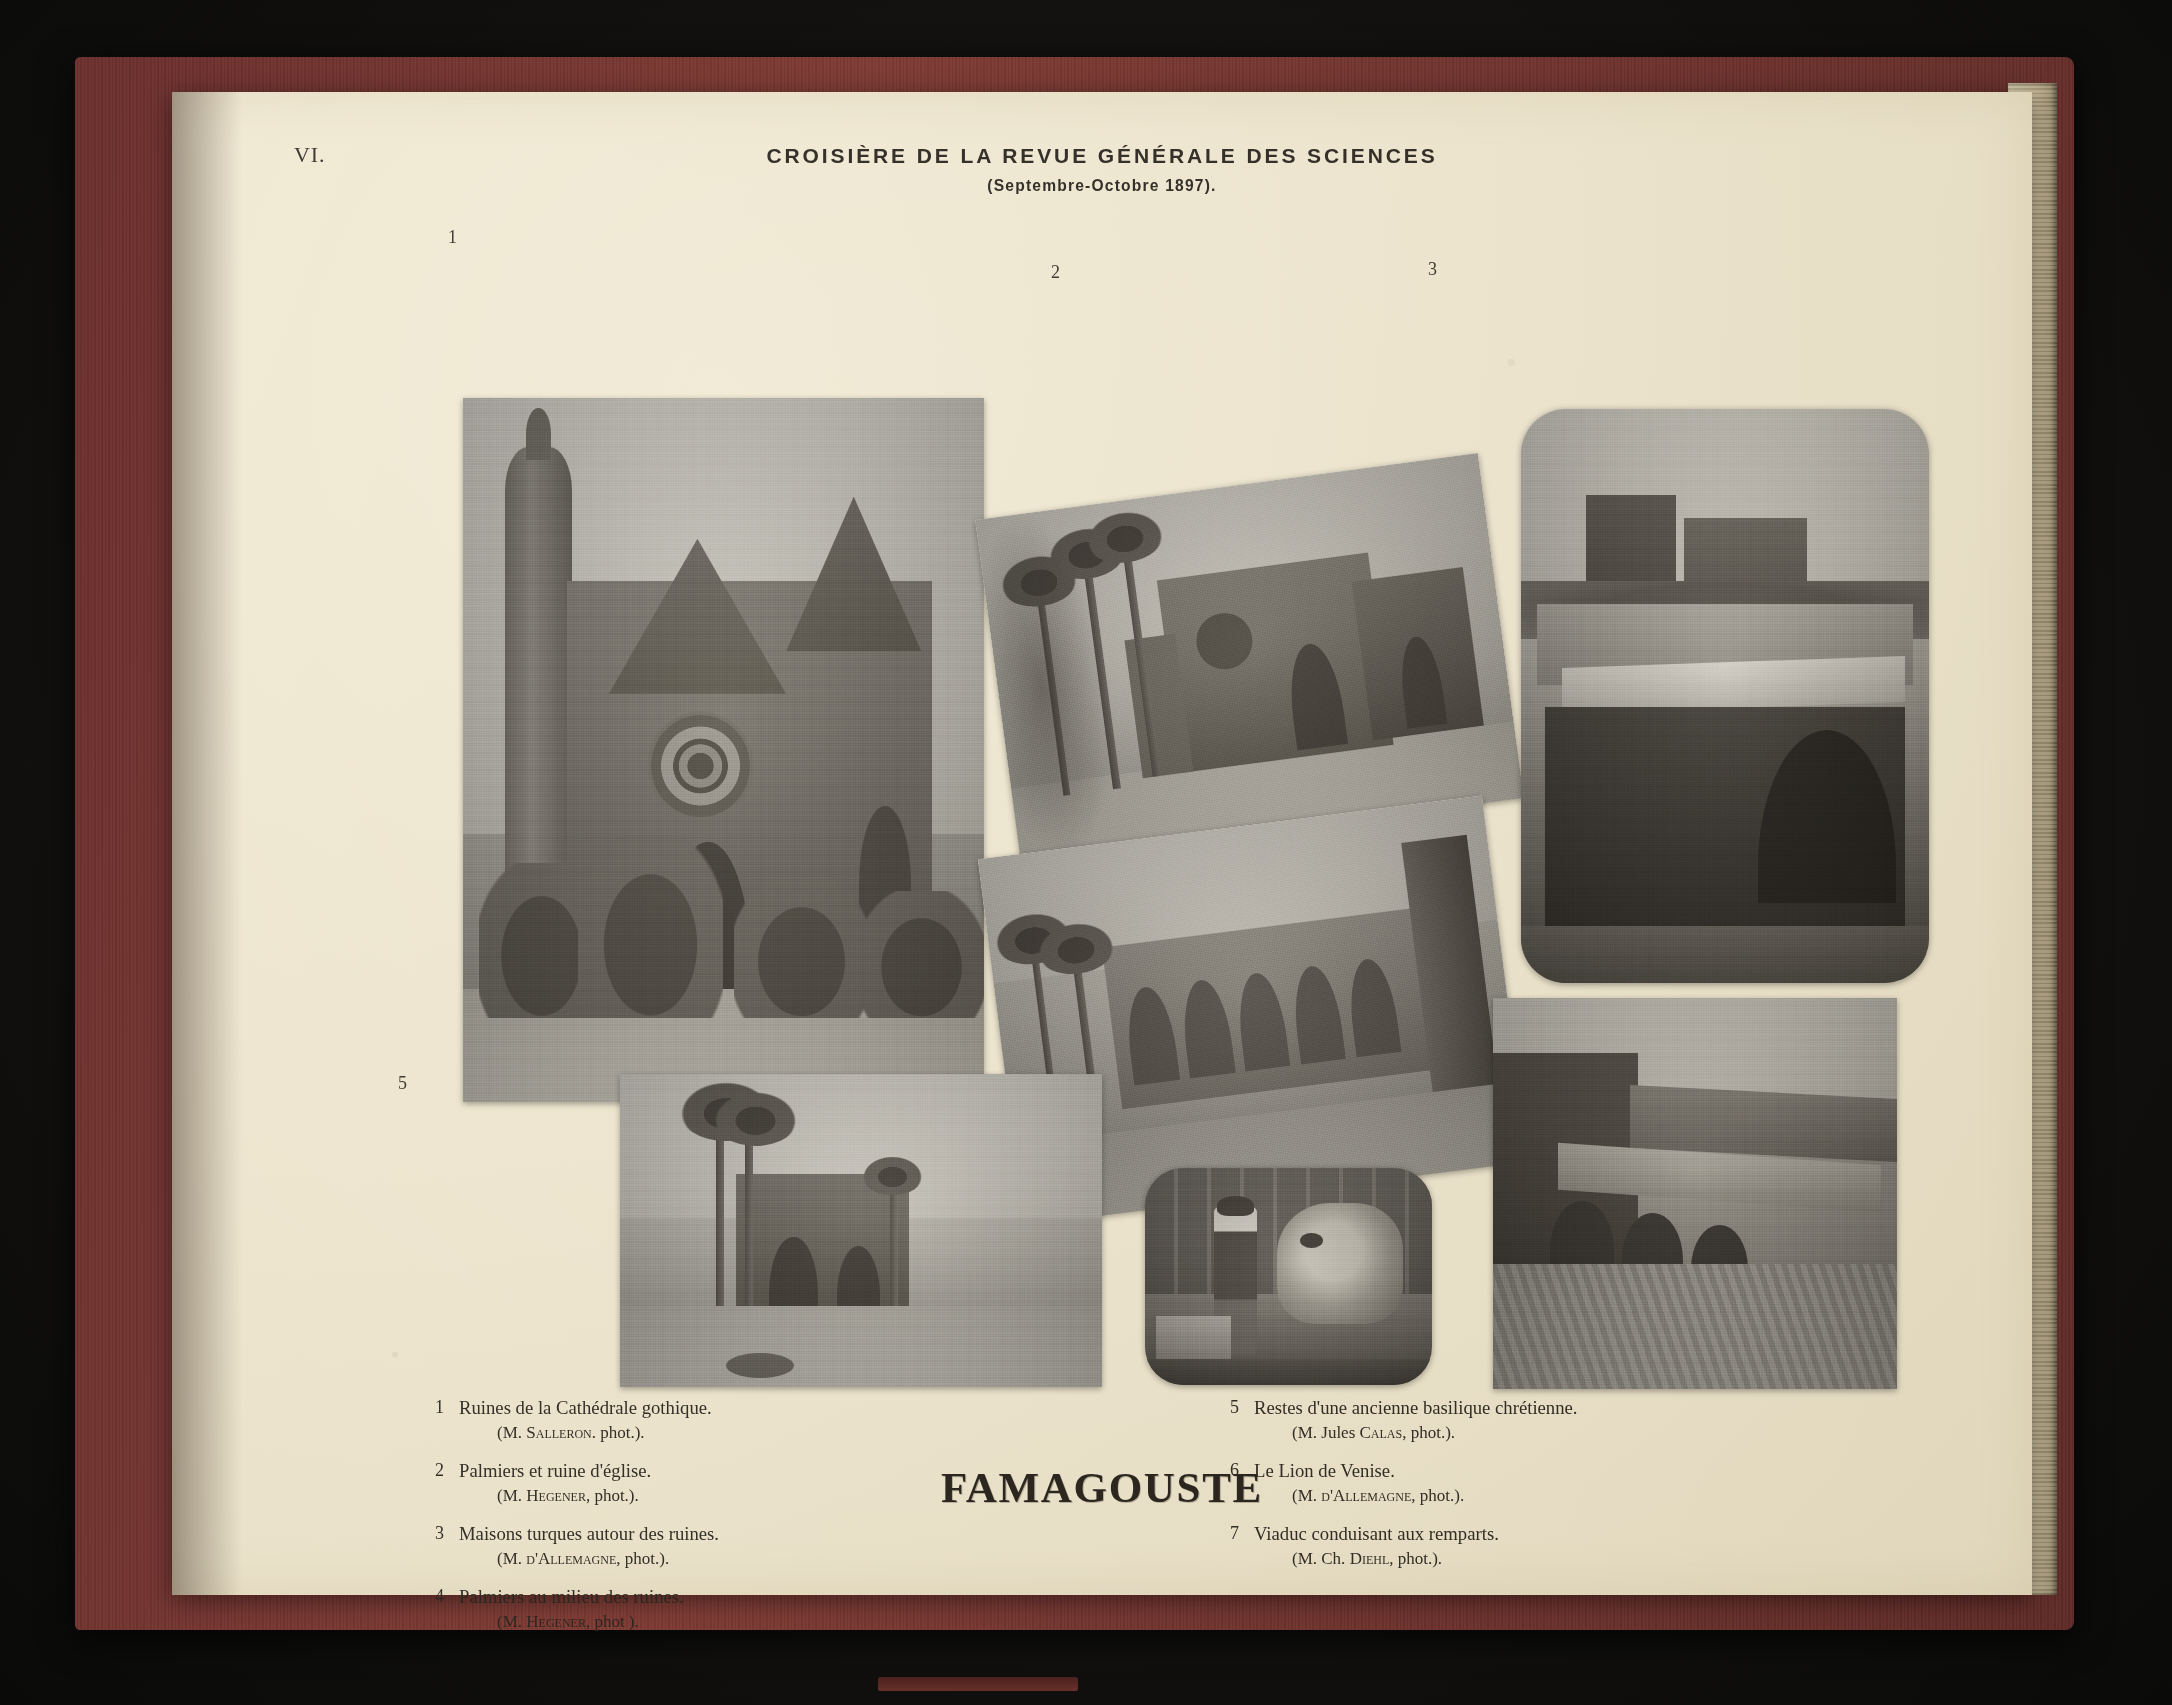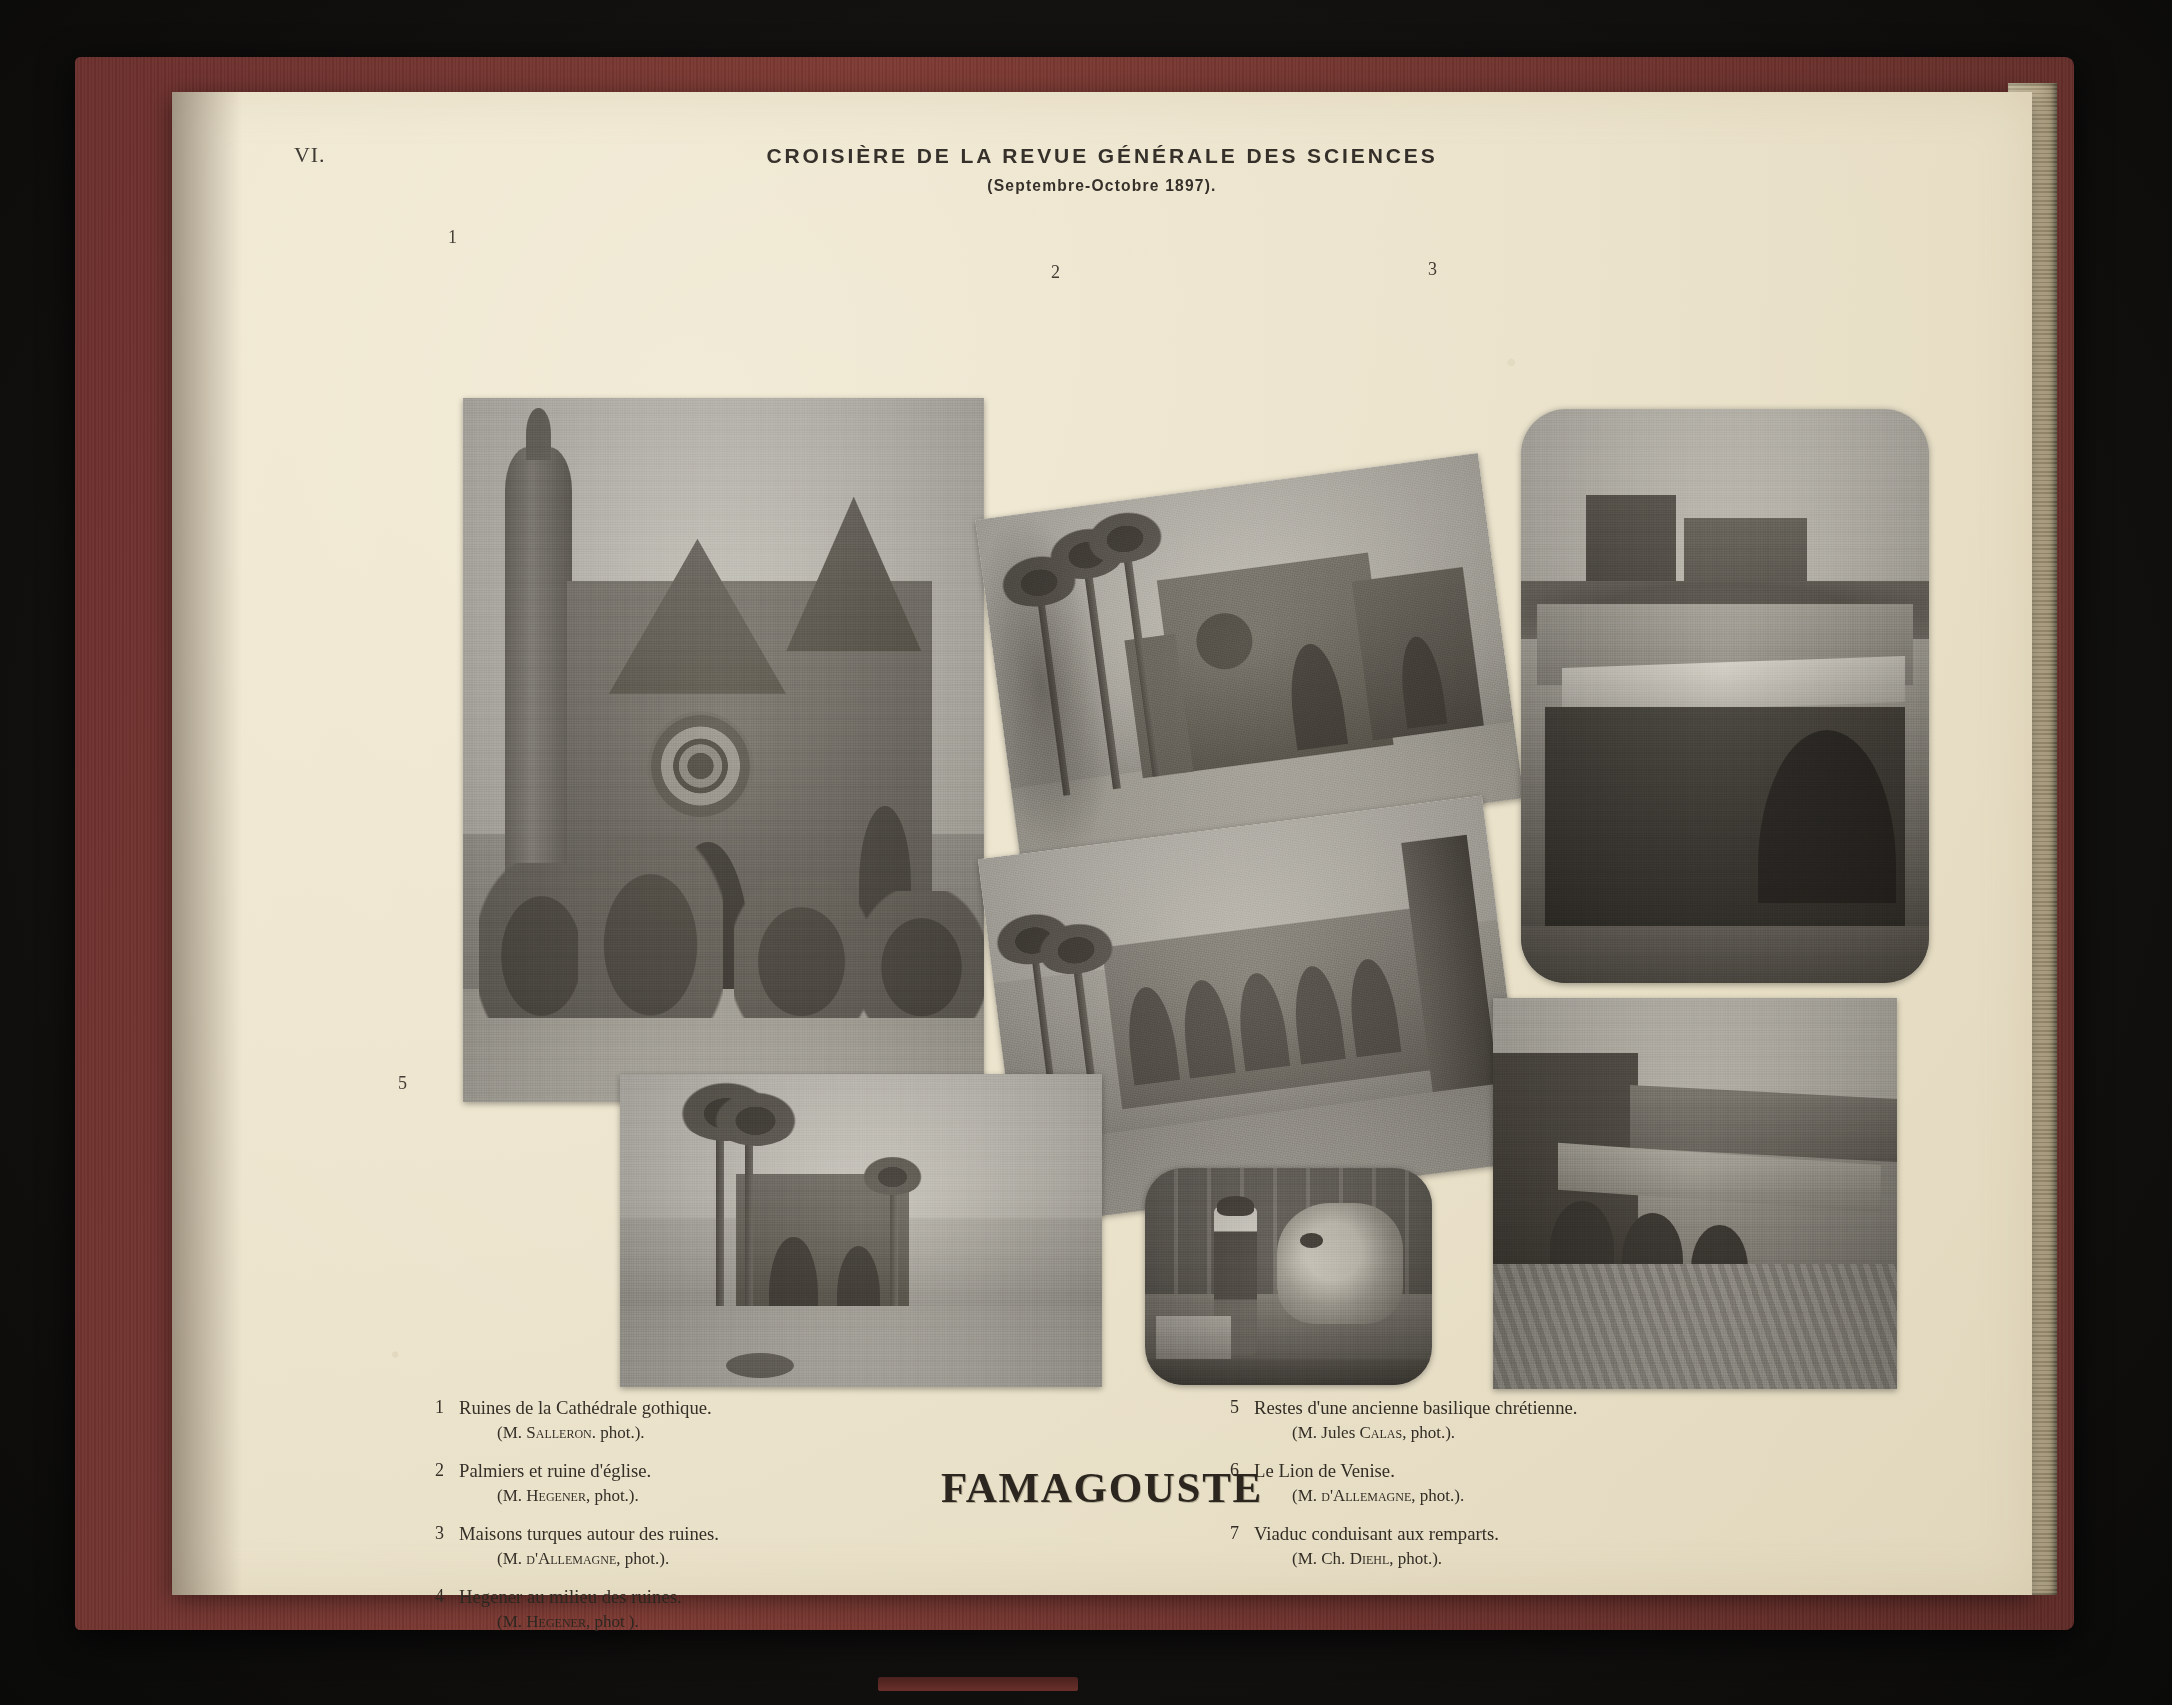--- a/index.html
+++ b/index.html
@@ -420,21 +420,21 @@
         </div>
         <div style="position: relative;">
           <div class="cap-line"><span class="cap-num">2</span><span>Palmiers et ruine d'église.</span></div>
           <div class="cap-credit">(M. <span class="sc">Hegener</span>, phot.).</div>
         </div>
         <div style="position: relative;">
           <div class="cap-line"><span class="cap-num">3</span><span>Maisons turques autour des ruines.</span></div>
           <div class="cap-credit">(M. <span class="sc">d'Allemagne</span>, phot.).</div>
         </div>
         <div style="position: relative;">
-          <div class="cap-line"><span class="cap-num">4</span><span>Hegener au milieu des ruines.</span></div>
+          <div class="cap-line"><span class="cap-num">4</span><span>Palmiers au milieu des ruines.</span></div>
           <div class="cap-credit">(M. <span class="sc">Hegener</span>, phot ).</div>
         </div>
       </div>
 
     <div class="caption-col" id="cap-right" style="left:1082px; top:1304px; width:660px;">
         <div style="position: relative;">
           <div class="cap-line"><span class="cap-num">5</span><span>Restes d'une ancienne basilique chrétienne.</span></div>
           <div class="cap-credit">(M. Jules <span class="sc">Calas</span>, phot.).</div>
         </div>
         <div style="position: relative;">

